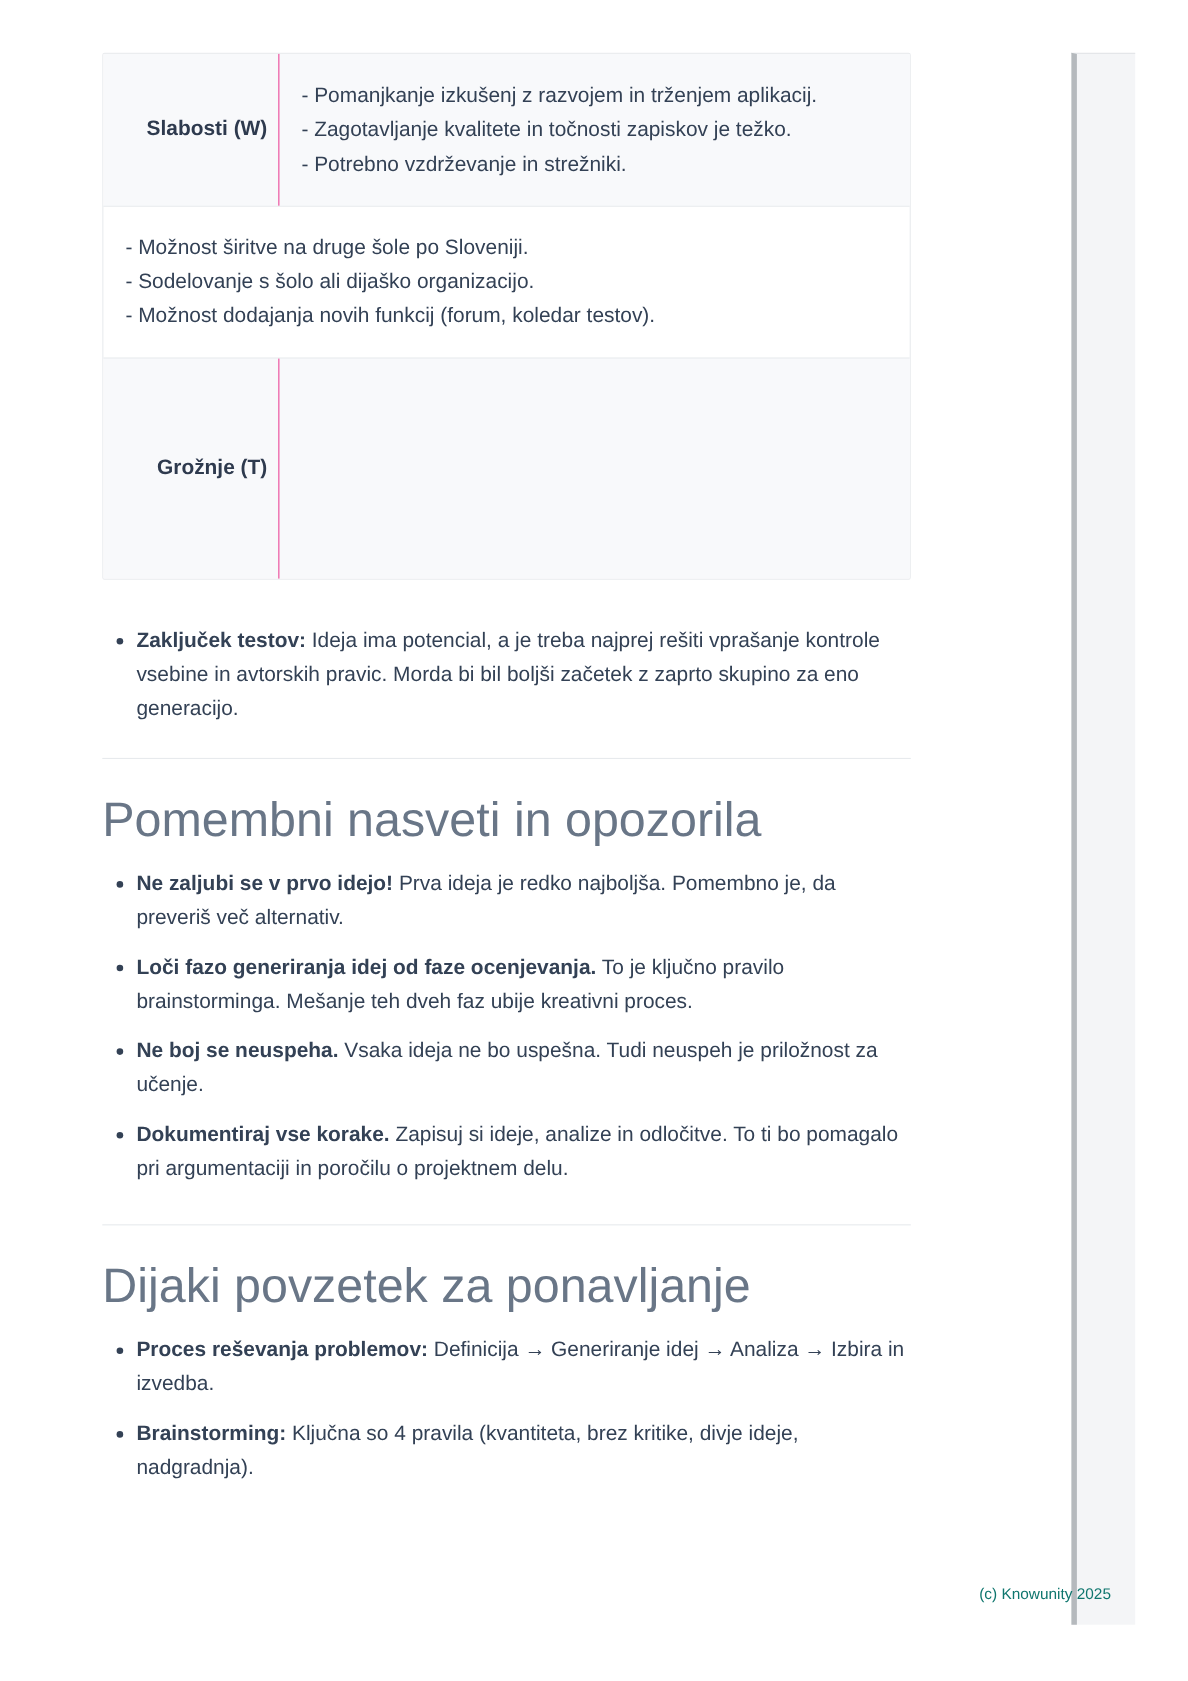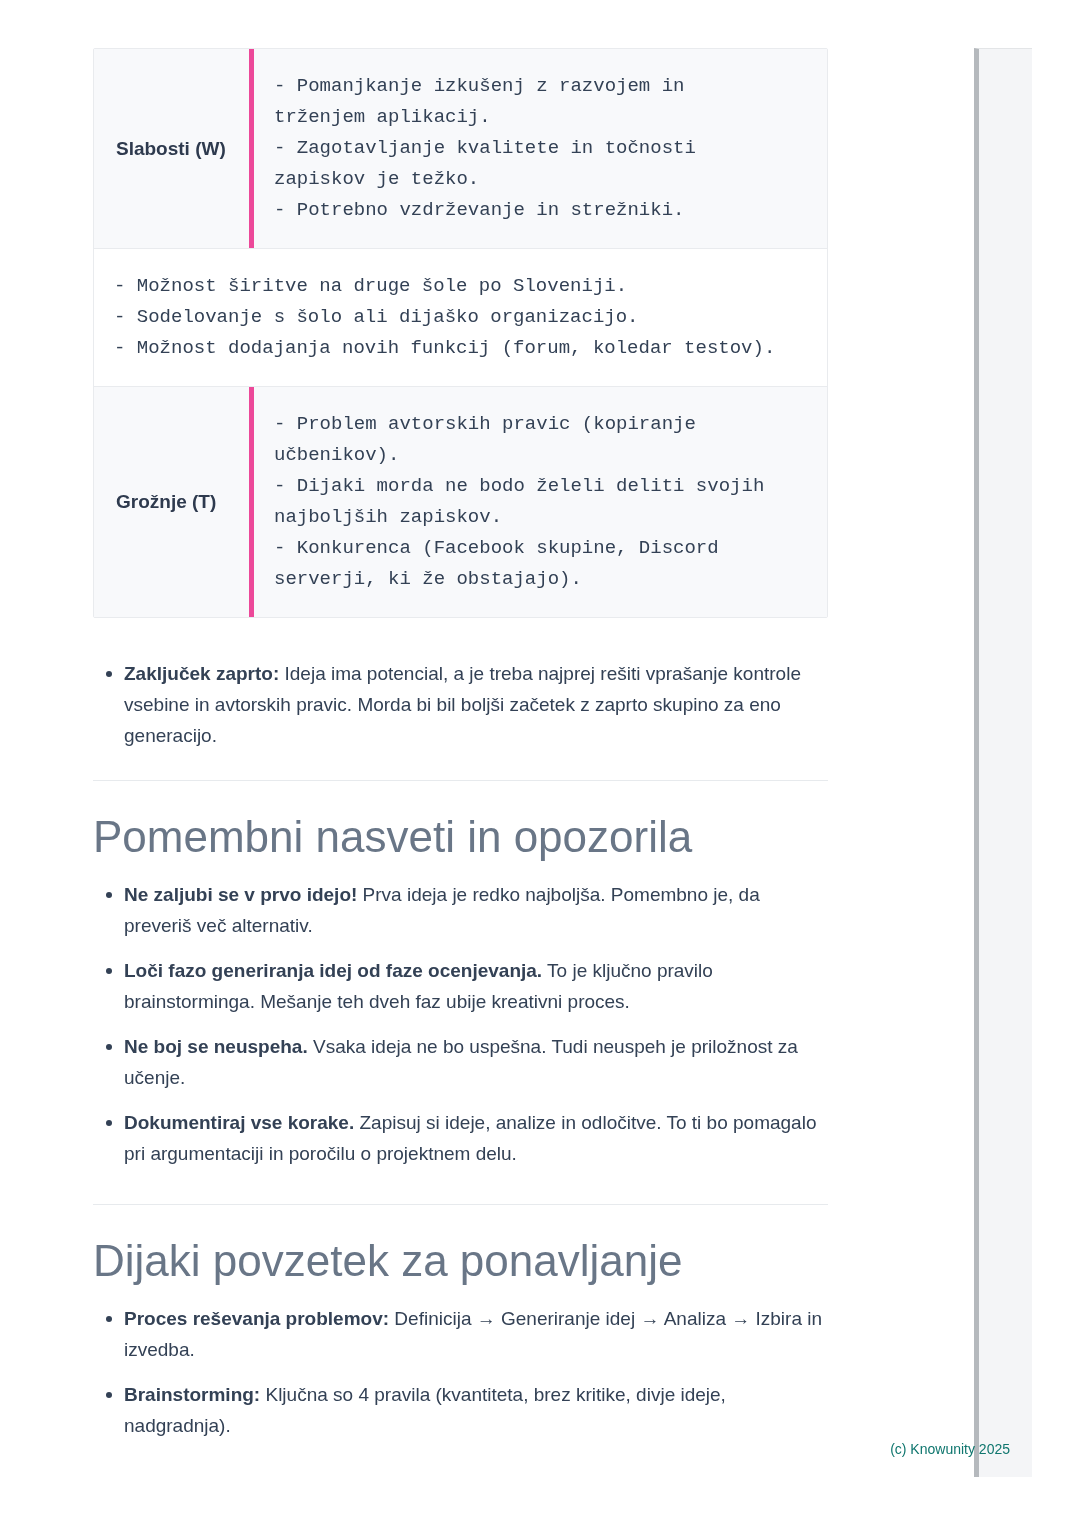--- a/index.html
+++ b/index.html
@@ -22,30 +22,30 @@
     background:#ffffff;
   }
   .swot-row{display:flex;box-sizing:border-box;}
   .swot-row + .swot-row{border-top:1px solid #e9ebee;}
   .swot-row.striped{background:#f8f9fb;}
   .swot-row.rh1{min-height:138px;}
   .swot-row.rh2{min-height:135px;}
   .swot-row.rh3{min-height:201px;}
   .swot-header{
     width:160px;min-width:160px;box-sizing:border-box;
-    border-right:5px solid #ec4899;
+    border-right:1px solid #ec4899;
     display:flex;flex-direction:column;justify-content:center;
     padding-left:22px;padding-right:10px;
-    font-weight:700;font-size:19px;line-height:30px;color:#2e3a4e;
+    font-weight:700;font-size:19px;line-height:30px;color:#2e3a4e;text-align:right;
   }
   .swot-items{
     flex:1;box-sizing:border-box;
     display:flex;flex-direction:column;justify-content:center;
     padding:22px 40px 22px 20px;
-    font-size:19px;line-height:31px;color:#334155;font-family:Liberation Mono, monospace;
+    font-size:19px;line-height:31px;color:#334155;
   }
   
   ul.bullets{list-style:none;margin:0;padding:0;}
   li.bullet{
     position:relative;padding-left:31px;
     font-size:19px;line-height:31px;color:#334155;
     margin-bottom:14px;
   }
   li.bullet:last-child{margin-bottom:0;}
   li.bullet::before{
@@ -101,31 +101,26 @@
       <div class="swot-items">
         <div>- Možnost širitve na druge šole po Sloveniji.</div>
         <div>- Sodelovanje s šolo ali dijaško organizacijo.</div>
         <div>- Možnost dodajanja novih funkcij (forum, koledar testov).</div>
       </div>
     </div>
     <div class="swot-row striped rh3">
       <div class="swot-header">
         <span>Grožnje (T)</span>
       </div>
-      <div class="swot-items">
-        <div>- Problem avtorskih pravic (kopiranje učbenikov).</div>
-        <div>- Dijaki morda ne bodo želeli deliti svojih najboljših zapiskov.</div>
-        <div>- Konkurenca (Facebook skupine, Discord serverji, ki že obstajajo).</div>
-      </div>
     </div>
   </div>
 
   <ul class="bullets conclusion">
     <li class="bullet">
-      <span class="lead">Zaključek zaprto:</span><span> Ideja ima potencial, a je treba najprej rešiti vprašanje kontrole vsebine in avtorskih pravic. Morda bi bil boljši začetek z zaprto skupino za eno generacijo.</span>
+      <span class="lead">Zaključek testov:</span><span> Ideja ima potencial, a je treba najprej rešiti vprašanje kontrole vsebine in avtorskih pravic. Morda bi bil boljši začetek z zaprto skupino za eno generacijo.</span>
     </li>
   </ul>
 
   <hr class="divider">
 
   <h2 class="section-title">Pomembni nasveti in opozorila</h2>
   <ul class="bullets section-list">
     <li class="bullet">
       <span class="lead">Ne zaljubi se v prvo idejo!</span><span> Prva ideja je redko najboljša. Pomembno je, da preveriš več alternativ.</span>
     </li>

